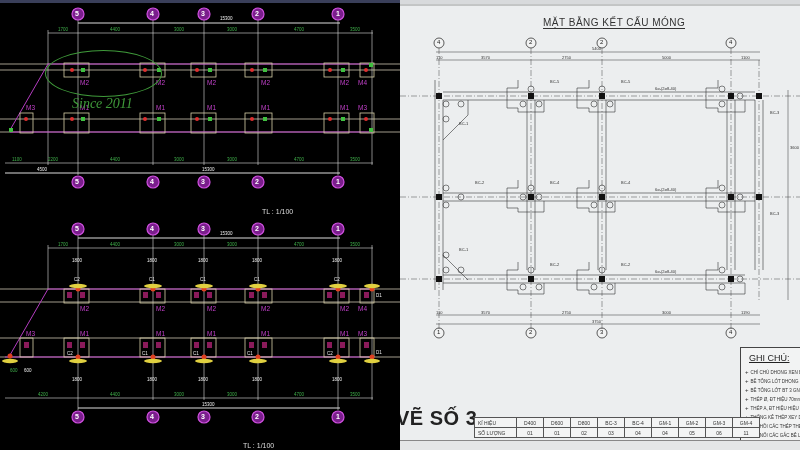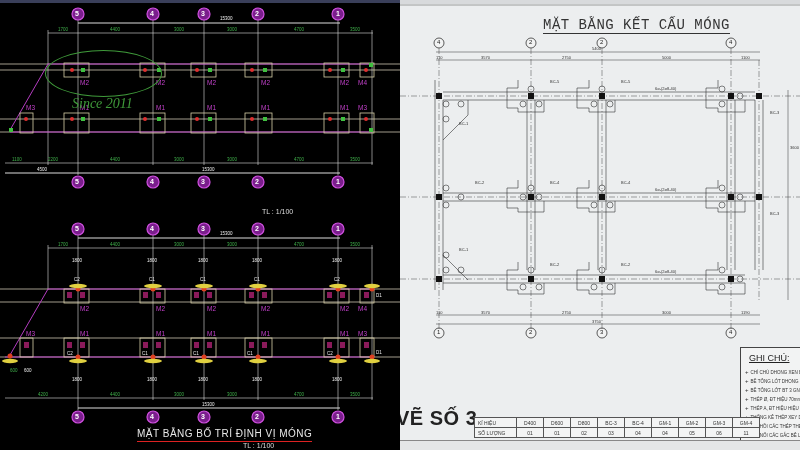--- a/index.html
+++ b/index.html
@@ -7,21 +7,21 @@
   #left{position:absolute;left:0;top:0;width:400px;height:450px;background:#000;overflow:hidden;}
   #right{position:absolute;left:400px;top:0;width:400px;height:450px;background:#eceeef;overflow:hidden;}
   svg{position:absolute;left:0;top:0;}
   .title-left{position:absolute;color:#e8e8e8;font-size:10px;letter-spacing:0.5px;white-space:nowrap;}
   .title-left .ul{position:absolute;left:0;right:0;bottom:-3px;height:1px;background:#d22;}
   .scale-left{position:absolute;color:#ddd;font-size:7px;white-space:nowrap;}
   .logo{position:absolute;left:45px;top:50px;width:115px;height:45px;border:1.5px solid #3f9a3a;border-radius:50%;}
   .logo-name{position:absolute;left:60px;top:58px;color:#3f9a3a;font-size:23px;font-weight:bold;letter-spacing:1px;white-space:nowrap;}
   .logo-since{position:absolute;left:72px;top:96px;color:#3f9a3a;font-size:14px;font-style:italic;font-family:Liberation Serif, serif;white-space:nowrap;}
   .logo-branch{position:absolute;left:50px;top:113px;color:#3f9a3a;font-size:12px;font-weight:bold;font-style:italic;font-family:"Liberation Serif",serif;white-space:nowrap;}
-  .title-right{position:absolute;left:143px;top:17px;color:#333;font-size:14px;letter-spacing:0.5px;border-bottom:1px solid #333;white-space:nowrap;font-family:Liberation Mono, monospace;}
+  .title-right{position:absolute;left:143px;top:17px;color:#333;font-size:10px;letter-spacing:0.5px;border-bottom:1px solid #333;white-space:nowrap;}
   .notes{position:absolute;left:340px;top:347px;width:70px;height:110px;border:1px solid #444;background:#f2f3f3;}
   .notes-title{position:absolute;left:8px;top:5px;font-size:9px;color:#222;text-decoration:underline;white-space:nowrap;}
   .notes-list{position:absolute;left:4px;top:20px;margin:0;padding:0;list-style:none;}
   .notes-list li{font-size:4.5px;color:#333;line-height:8px;white-space:nowrap;}
   .notes-list li span.plus{font-size:6px;margin-right:2px;}
   .sheet-label{position:absolute;left:-4px;top:407px;font-size:20px;font-weight:bold;color:#222;white-space:nowrap;letter-spacing:0.5px;text-align:right;}
   table.qty{position:absolute;left:74px;top:417px;border-collapse:collapse;background:#f3f4f4;}
   table.qty td{border:1px solid #555;font-size:5px;color:#333;text-align:center;height:9px;padding:0;width:26px;}
   table.qty td.hdr{width:38px;text-align:left;padding-left:3px;}
   .bottom-rule{position:absolute;left:0;top:440px;width:400px;height:10px;border-top:1px solid #888;background:#e4e6e7;}
@@ -340,24 +340,20 @@
     <span style="position:absolute;left:327px;top:351px;color:#eee;font-size:4.5px;">C2</span>
     <span style="position:absolute;left:376px;top:293px;color:#eee;font-size:4.5px;">D1</span>
     <span style="position:absolute;left:376px;top:350px;color:#eee;font-size:4.5px;">D1</span>
   </div>
 
   <div class="logo"></div>
   <div class="logo-since">Since 2011</div>
 
   <div class="scale-left" style="left:262px;top:208px;">TL : 1/100</div>
 
-  <div class="title-left" style="left:137px;top:428px;">
-    <span>MẶT BẰNG BỐ TRÍ ĐỊNH VỊ MÓNG</span>
-    <div class="ul"></div>
-  </div>
   <div class="scale-left" style="left:243px;top:442px;">TL : 1/100</div>
 </div>
 
 <div id="right">
   <svg width="400" height="450">
     <rect x="0" y="0" width="400" height="4" fill="#d8dadc"></rect>
     <line x1="0" y1="5" x2="400" y2="5" stroke="#888" stroke-width="0.8"></line>
 
     <g fill="#f2f3f3" stroke="#333" stroke-width="0.8">
       <circle cx="39" cy="43" r="5"></circle>

